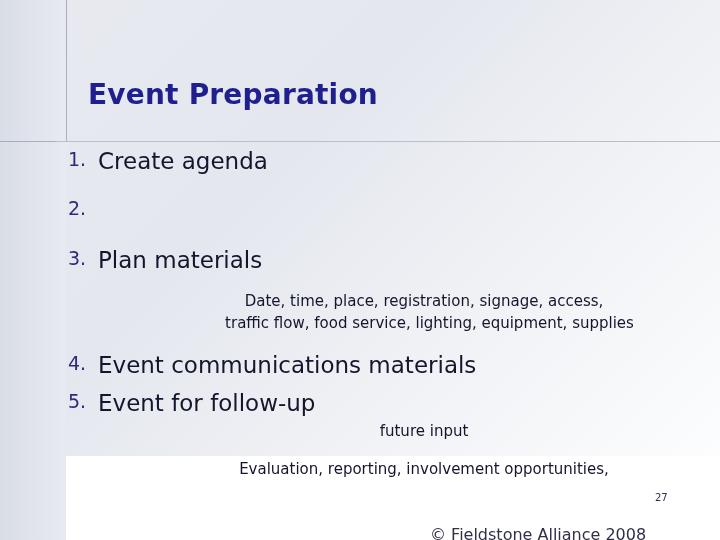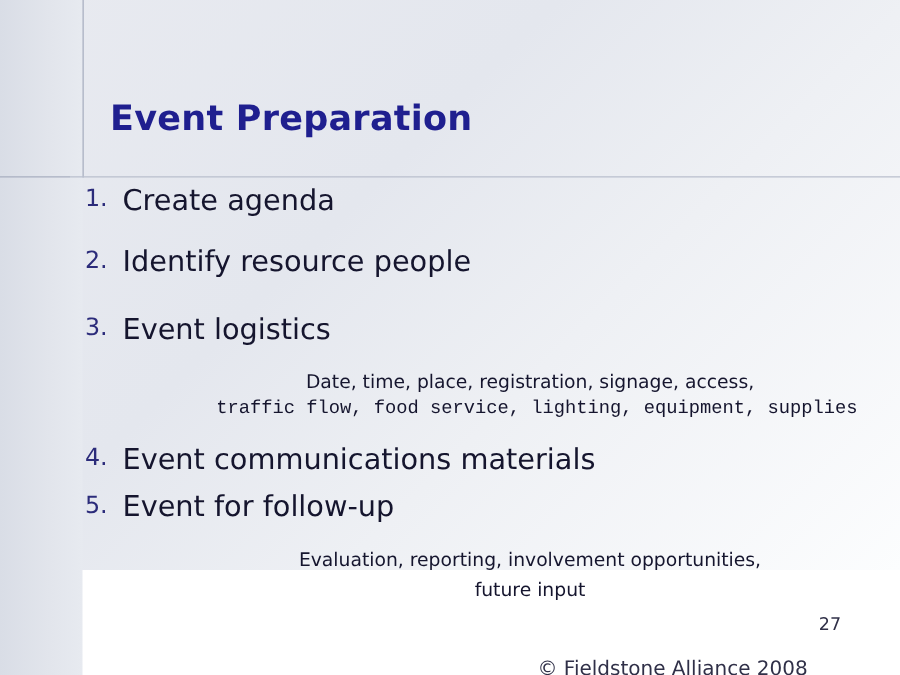--- a/index.html
+++ b/index.html
@@ -89,21 +89,21 @@
     font-size: 15px;
     color: #15152e;
     margin-left: 60px;
     white-space: nowrap;
     text-align: center;
   }
   .pagenum {
     position: absolute;
     left: 655px;
     top: 492px;
-    font-size: 14px;
+    font-size: 10px;
     color: #303048;
   }
   .copyright {
     position: absolute;
     left: 430px;
     top: 525px;
     font-size: 16px;
     color: #303048;
     white-space: nowrap;
   }
@@ -122,40 +122,39 @@
 
   <div class="body-area">
 
     <div class="item" style="margin-top:4px;">
       <div class="num">1.</div>
       <div class="item-text">Create agenda</div>
     </div>
 
     <div class="item" style="margin-top:23px;">
       <div class="num">2.</div>
-      <div class="item-text">Identify resource people</div>
     </div>
 
     <div class="item" style="margin-top:28px;">
       <div class="num">3.</div>
-      <div class="item-text">Event logistics</div>
+      <div class="item-text">Plan materials</div>
     </div>
     <div class="sub" style="margin-top:19px;">Date, time, place, registration, signage, access,</div>
-    <div class="sub" style="margin-top:4px; margin-left:71px;font-family:Liberation Mono, monospace;">traffic flow, food service, lighting, equipment, supplies</div>
+    <div class="sub" style="margin-top:4px; margin-left:71px;">traffic flow, food service, lighting, equipment, supplies</div>
 
     <div class="item" style="margin-top:20px;">
       <div class="num">4.</div>
       <div class="item-text">Event communications materials</div>
     </div>
 
     <div class="item" style="margin-top:12px;">
       <div class="num">5.</div>
       <div class="item-text">Event for follow-up</div>
     </div>
+    <div class="sub" style="margin-top:6px;">future input</div>
     <div class="sub" style="margin-top:20px;">Evaluation, reporting, involvement opportunities,</div>
-    <div class="sub" style="margin-top:6px;">future input</div>
 
   </div>
 
   <div class="pagenum">27</div>
   <div class="copyright">© Fieldstone Alliance 2008</div>
 
 </div>
 
 </body></html>

